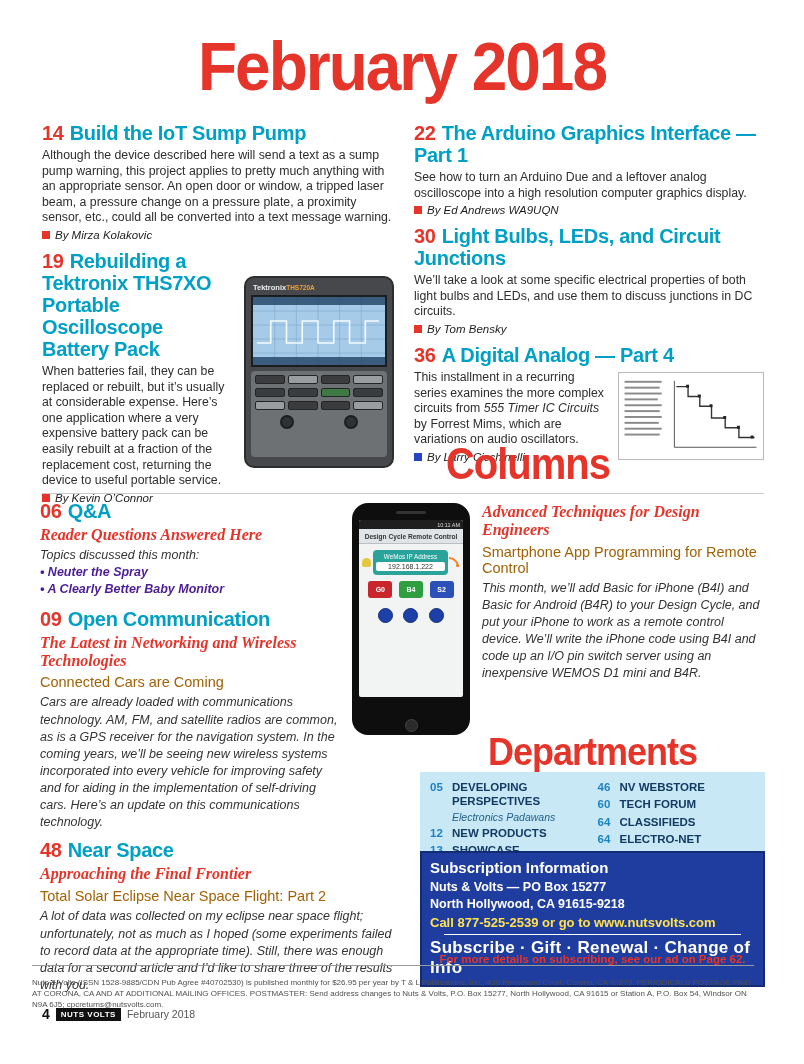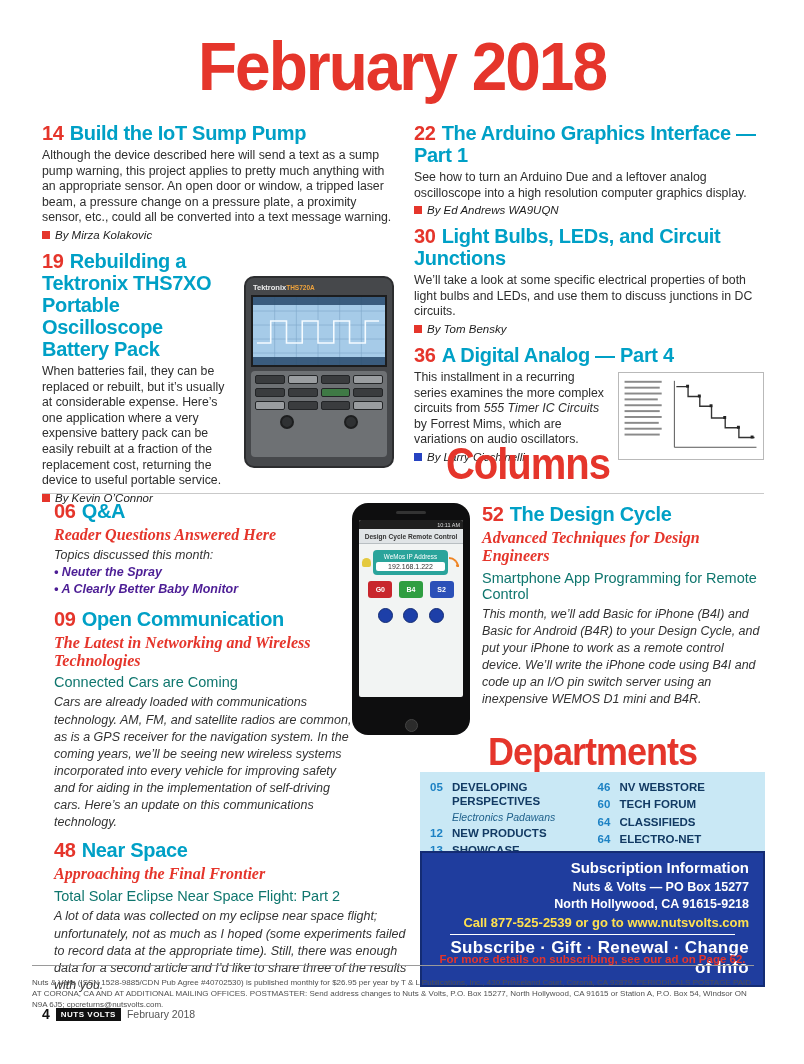--- a/index.html
+++ b/index.html
@@ -14,36 +14,36 @@
   #page{position:relative;width:804px;height:1064px;background:#fff;margin:0 auto;overflow:hidden;}
 
   
   .masthead{position:absolute;top:26px;left:0;width:804px;text-align:center;
     color:var(--red);font-size:64px;font-weight:bold;letter-spacing:-2px;
     transform:scaleY(1.08);transform-origin:top center;}
 
   
   .sec-top-left{position:absolute;left:42px;top:122px;width:352px;}
   .sec-top-right{position:absolute;left:414px;top:122px;width:350px;}
-  .sec-bot-left{position:absolute;left:54px;top:500px;width:306px;}
+  .sec-bot-left{position:absolute;left:40px;top:500px;width:306px;}
   .sec-bot-right{position:absolute;left:482px;top:503px;width:282px;}
 
   
   .feat h2{font-size:20px;font-weight:bold;color:var(--teal);line-height:1.1;
     letter-spacing:-0.3px;margin-bottom:4px;}
   .feat .num{color:var(--red);margin-right:6px;}
   .feat .body{font-size:12.3px;line-height:1.27;color:var(--ink);margin-bottom:3px;}
   .byline{font-style:italic;font-size:11.5px;color:#1d1d1d;margin-bottom:9px;}
   .sq{display:inline-block;width:8px;height:8px;background:var(--red);margin-right:5px;}
   .sq.blue{background:#2643c2;}
 
   
   .red-sub{font-family:"Liberation Serif",serif;font-style:italic;font-weight:bold;
     color:var(--red);font-size:16px;line-height:1.12;margin-bottom:4px;}
-  .sec-head{font-size:14.5px;color:#0f766e;margin:5px 0 4px;}
+  .sec-head{font-size:14.5px;color:#a16207;margin:5px 0 4px;}
   .nowrap{white-space:nowrap;}
   .ital-body{font-style:italic;font-size:12.5px;line-height:1.37;color:#333;margin-bottom:8px;}
   .topic{font-style:italic;font-weight:bold;font-size:12.5px;color:#4c1d95;line-height:1.35;}
   .topic-intro{font-style:italic;font-size:12.5px;color:#333;margin-bottom:2px;}
 
   .display-red{color:var(--red);font-weight:bold;letter-spacing:-1px;}
   .columns-head{font-size:40px;text-align:right;margin-top:-30px;transform:scaleY(1.1);}
   .dept-head{position:absolute;left:420px;top:731px;width:345px;text-align:center;
     font-size:36px;transform:scaleY(1.1);}
 
@@ -103,21 +103,21 @@
   .dept-box{position:absolute;left:420px;top:772px;width:345px;min-height:73px;
     background:#c9e8f5;padding:8px 10px;display:flex;gap:10px;}
   .dept-col{flex:1;}
   .dept-item{display:flex;font-size:11.5px;line-height:1.25;margin-bottom:3px;}
   .dept-num{width:22px;flex:none;color:#1d82c4;font-weight:bold;}
   .dept-name{font-weight:bold;color:#123a63;}
   .dept-sub{font-style:italic;color:#1d5f8a;font-size:10.5px;margin:-1px 0 3px 22px;}
 
   
   .sub-box{position:absolute;left:420px;top:851px;width:345px;background:#1f3d9e;
-    border:2px solid #142c74;padding:6px 14px 7px;text-align:right;color:#fff;}
+    border:2px solid #142c74;padding:6px 8px 7px;text-align:left;color:#fff;}
   .sub-title{font-size:15px;font-weight:bold;margin-bottom:3px;}
   .sub-line{font-size:12.5px;font-weight:bold;line-height:1.35;}
   .sub-call{color:#ffe14f;font-size:13px;font-weight:bold;margin-top:2px;}
   .sub-sep{border-top:1px solid #fff;margin:4px 14px 3px;}
   .sub-opts{font-size:17px;font-weight:bold;letter-spacing:0.3px;}
   .sub-note{position:absolute;left:420px;top:953px;width:345px;text-align:center;
     color:var(--red);font-weight:bold;font-size:11.5px;}
 
   
   .footer-fine{position:absolute;left:32px;top:965px;width:722px;border-top:1px solid #9a9a9a;
@@ -305,21 +305,20 @@
           <div class="app-circ"></div>
           <div class="app-circ"></div>
         </div>
       </div>
       <div class="home-btn"></div>
     </div>
   </div>
 
   <div class="sec-bot-right">
     <div class="feat">
-      <h2><span class="num">52</span><span>The Design Cycle</span></h2>
       <div class="red-sub">Advanced Techniques for Design Engineers</div>
       <div class="sec-head">Smartphone App Programming for Remote Control</div>
       <p class="ital-body">This month, we’ll add Basic for iPhone (B4I) and Basic for Android (B4R) to your Design Cycle, and put your iPhone to work as a remote control device. We’ll write the iPhone code using B4I and code up an I/O pin switch server using an inexpensive WEMOS D1 mini and B4R.</p>
     </div>
   </div>
 
   <div class="display-red dept-head">Departments</div>
 
   <div class="dept-box">
     <div class="dept-col">

